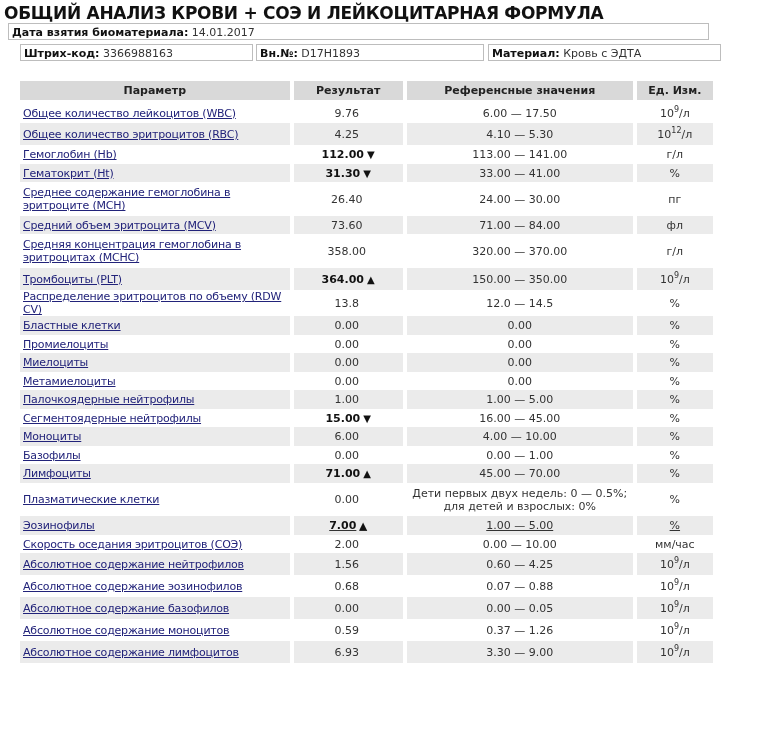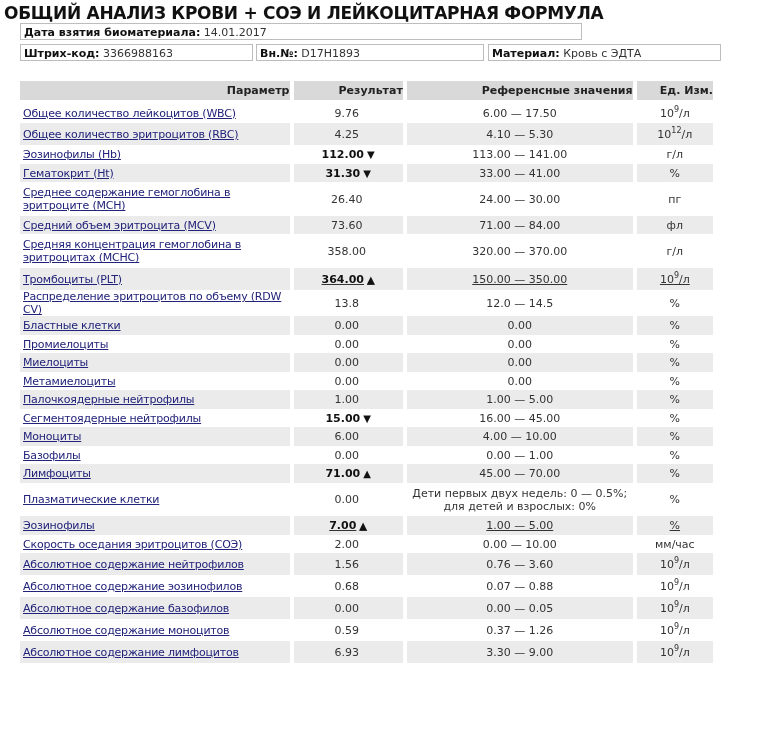--- a/index.html
+++ b/index.html
@@ -19,21 +19,21 @@
       box-sizing: border-box; white-space: nowrap; color: #333;
     }
     .infobox b { color: #111; }
     table.results {
       position: absolute; left: 20px; top: 81px; width: 701px;
       border-collapse: separate; border-spacing: 4px 0; margin-left: -4px;
       font-size: 11px; color: #333;
     }
     table.results th {
       background: #d9d9d9; font-weight: bold; height: 19px;
-      text-align: right; color: #222; font-size: 11px; padding: 0;
+      text-align: center; color: #222; font-size: 11px; padding: 0;
       border-bottom: 3px solid #ffffff;
     }
     table.results td { padding: 0 2px; text-align: center; line-height: 13px; }
     table.results td.param { text-align: left; padding-left: 3px; }
     table.results tr.striped td { background: #ebebeb; }
     table.results a {
       color: #22237a; text-decoration: underline; cursor: pointer;
       letter-spacing: -0.2px;
     }
     .res-bold { font-weight: bold; color: #111; }
@@ -42,21 +42,21 @@
     .col-param { width: 272px; }
     .col-res { width: 110px; }
     .col-ref { width: 228px; }
     .col-unit { width: 77px; }
   </style>
 </head>
 <body>
 
 <div class="title">ОБЩИЙ АНАЛИЗ КРОВИ + СОЭ И ЛЕЙКОЦИТАРНАЯ ФОРМУЛА</div>
 
-<div class="infobox" style="left:20px; top:23px; width:562px;">
+<div class="infobox" style="left:8px; top:23px; width:701px;">
   <b>Дата взятия биоматериала:</b>
   <span>14.01.2017</span>
 </div>
 
 <div class="infobox" style="left:20px; top:44px; width:233px;">
   <b>Штрих-код:</b>
   <span>3366988163</span>
 </div>
 
 <div class="infobox" style="left:256px; top:44px; width:228px;">
@@ -85,21 +85,21 @@
     <td>6.00 — 17.50</td>
     <td><span>10</span><sup>9</sup><span>/л</span></td>
   </tr>
       <tr class="striped" style="height: 22px; padding-left: 46px;">
     <td class="param"><a>Общее количество эритроцитов (RBC)</a></td>
     <td><span>4.25</span><span class="flag"></span></td>
     <td>4.10 — 5.30</td>
     <td><span>10</span><sup>12</sup><span>/л</span></td>
   </tr>
       <tr style="height: 19px;">
-    <td class="param"><a>Эозинофилы (Hb)</a></td>
+    <td class="param"><a>Гемоглобин (Hb)</a></td>
     <td class="res-bold"><span>112.00</span><span class="flag">▼</span></td>
     <td>113.00 — 141.00</td>
     <td><span>г/л</span><sup></sup><span></span></td>
   </tr>
       <tr class="striped" style="height: 18px;">
     <td class="param"><a>Гематокрит (Ht)</a></td>
     <td class="res-bold"><span>31.30</span><span class="flag">▼</span></td>
     <td>33.00 — 41.00</td>
     <td><span>%</span><sup></sup><span></span></td>
   </tr>
@@ -114,21 +114,21 @@
     <td><span>73.60</span><span class="flag"></span></td>
     <td>71.00 — 84.00</td>
     <td><span>фл</span><sup></sup><span></span></td>
   </tr>
       <tr style="height: 34px;">
     <td class="param"><a>Средняя концентрация гемоглобина в эритроцитах (MCHC)</a></td>
     <td><span>358.00</span><span class="flag"></span></td>
     <td>320.00 — 370.00</td>
     <td><span>г/л</span><sup></sup><span></span></td>
   </tr>
-      <tr class="striped" style="height: 22px; text-decoration: underline;">
+      <tr class="striped" style="height: 22px;">
     <td class="param"><a>Тромбоциты (PLT)</a></td>
     <td class="res-bold"><span>364.00</span><span class="flag">▲</span></td>
     <td>150.00 — 350.00</td>
     <td><span>10</span><sup>9</sup><span>/л</span></td>
   </tr>
       <tr style="height: 18px;">
     <td class="param"><a>Распределение эритроцитов по объему (RDW CV)</a></td>
     <td><span>13.8</span><span class="flag"></span></td>
     <td>12.0 — 14.5</td>
     <td><span>%</span><sup></sup><span></span></td>
@@ -201,21 +201,21 @@
   </tr>
       <tr style="height: 18px;">
     <td class="param"><a>Скорость оседания эритроцитов (СОЭ)</a></td>
     <td><span>2.00</span><span class="flag"></span></td>
     <td>0.00 — 10.00</td>
     <td><span>мм/час</span><sup></sup><span></span></td>
   </tr>
       <tr class="striped" style="height: 22px; padding-left: 36px;">
     <td class="param"><a>Абсолютное содержание нейтрофилов</a></td>
     <td><span>1.56</span><span class="flag"></span></td>
-    <td>0.76 — 3.60</td>
+    <td>0.60 — 4.25</td>
     <td><span>10</span><sup>9</sup><span>/л</span></td>
   </tr>
       <tr style="height: 22px;">
     <td class="param"><a>Абсолютное содержание эозинофилов</a></td>
     <td><span>0.68</span><span class="flag"></span></td>
     <td>0.07 — 0.88</td>
     <td><span>10</span><sup>9</sup><span>/л</span></td>
   </tr>
       <tr class="striped" style="height: 22px;">
     <td class="param"><a>Абсолютное содержание базофилов</a></td>

